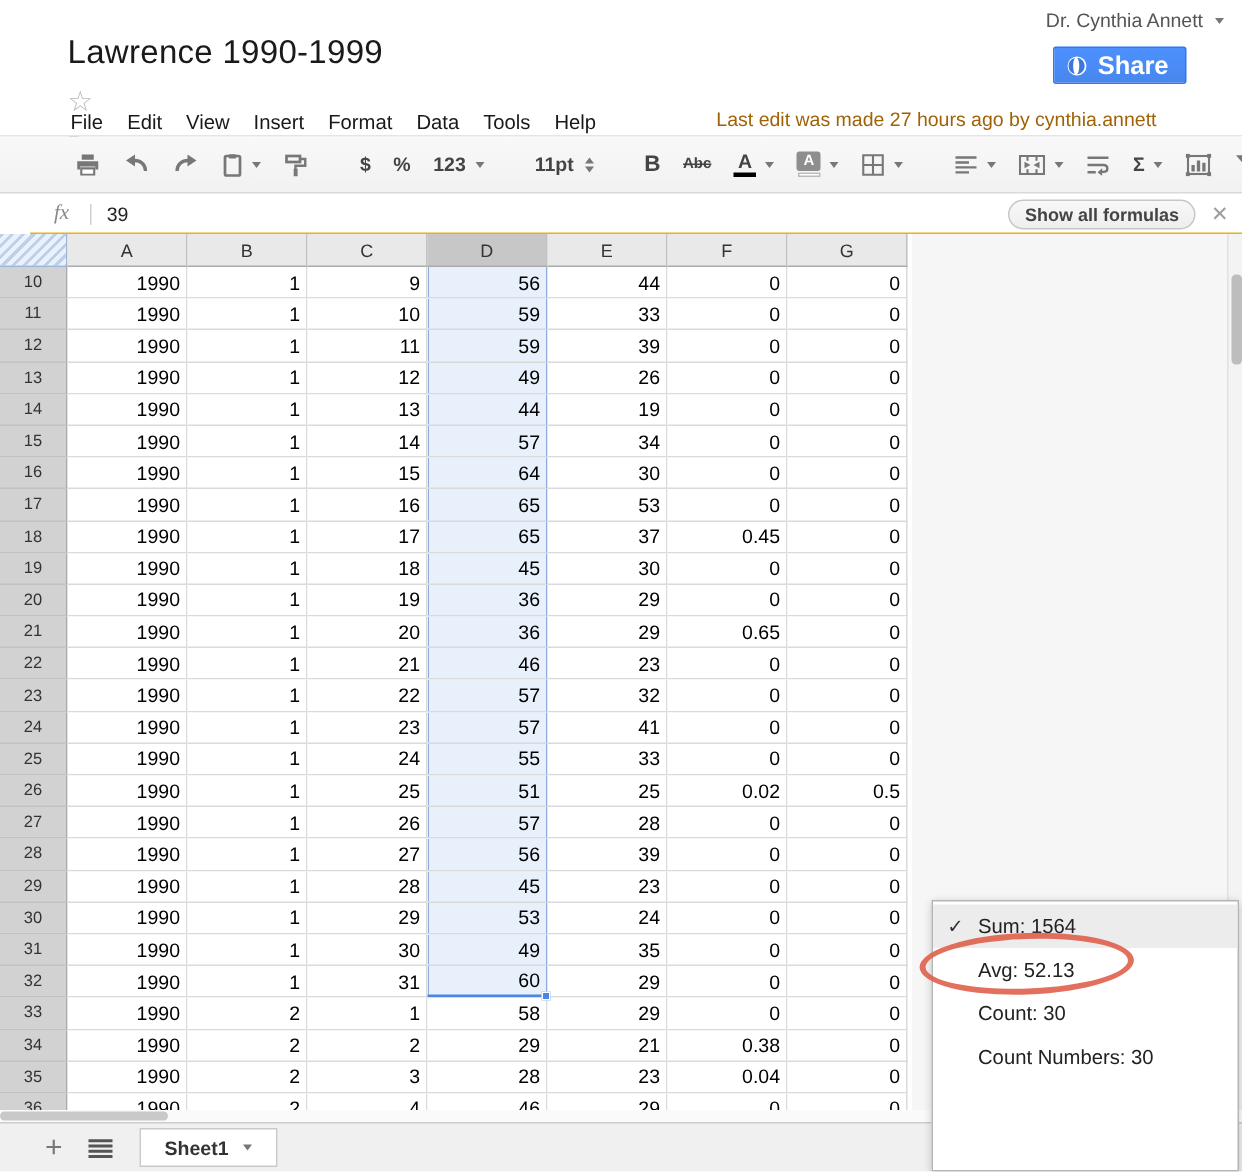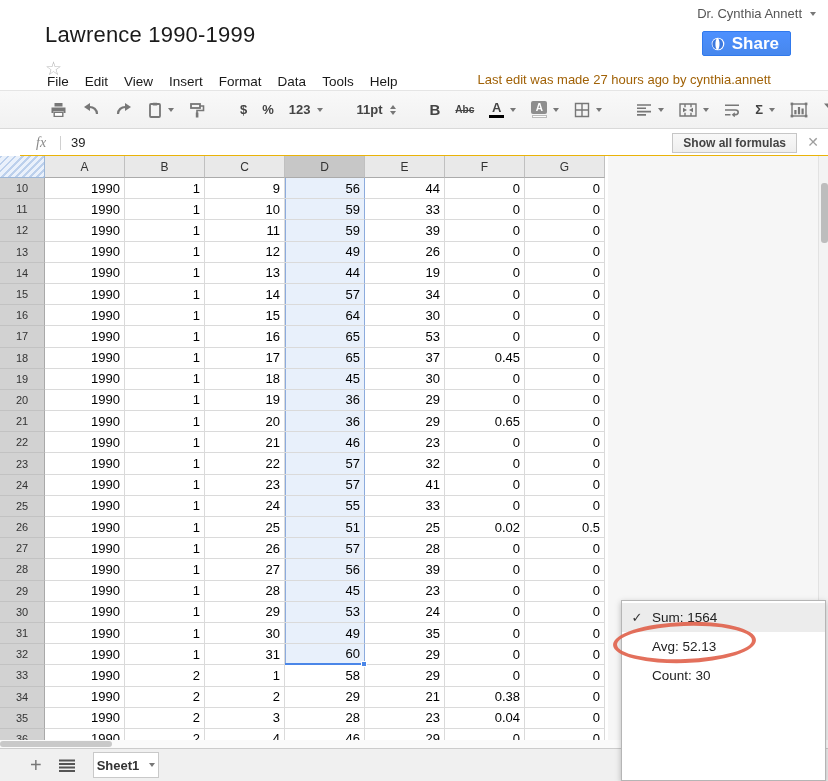--- a/index.html
+++ b/index.html
@@ -40,21 +40,21 @@
   .fillbox { width:16px; height:13px; background:#8e8e8e; border-radius:2px; color:#fff; font-size:10px;
     font-weight:bold; display:flex; align-items:center; justify-content:center; }
 
   
   .formula-bar { top:130px; left:0; right:0; height:26px; background:#fff; border-bottom:1px solid #eab308;
     display:flex; align-items:center;margin-left:20px; }
   .fx { font-style:italic; color:#888; font-size:14px; margin-left:16px; font-family:"Liberation Serif",serif; }
   .fdiv { width:1px; height:14px; background:#d0d0d0; margin:0 10px 0 14px; }
   .fval { font-size:13px; color:#222; }
   .saf-btn { position:absolute; right:31px; top:3px; height:20px; padding:0 10px; font-size:12px; font-weight:bold;
-    color:#444; background:linear-gradient(#f8f8f8,#eee); border:1px solid #c6c6c6; border-radius:0;
+    color:#444; background:linear-gradient(#f8f8f8,#eee); border:1px solid #c6c6c6; border-radius:10px;
     display:flex; align-items:center; cursor:pointer; }
   .fclose { position:absolute; right:9px; top:4px; color:#9e9e9e; font-size:14px; font-weight:bold; cursor:pointer; }
 
   
   .corner { left:0; top:156px; width:45px; height:22px; border-right:1px solid #9db6d6; border-bottom:1px solid #9db6d6;
     background:repeating-linear-gradient(135deg,#bcd0ec 0 2px,#eaf1fb 2px 5px); }
   .col-headers { left:45px; top:156px; height:22px; display:flex; }
   .ch { width:80px; height:22px; background:#e9e9e9; border-right:1px solid #c0c0c0; border-bottom:1px solid #ababab;
     font-size:12px; color:#333; display:flex; align-items:center; justify-content:center; cursor:pointer; }
   .ch.sel { background:#c7c7c7; }
@@ -73,21 +73,21 @@
   .vscroll { right:0; top:156px; width:10px; height:584px; background:#f3f3f3; border-left:1px solid #e2e2e2; }
   .vthumb { position:absolute; left:1.5px; top:27px; width:7px; height:60px; background:#bdbdbd; border-radius:3px; }
   .hscroll { left:0; top:740px; width:818px; height:8px; background:#fafafa; }
   .hthumb { position:absolute; left:0; top:1px; width:112px; height:6px; background:#c9c9c9; border-radius:3px; }
 
   
   .tabbar { left:0; top:748px; width:828px; height:33px; background:#f0f0f0; border-top:1px solid #ccc;
     display:flex; align-items:center; }
   .add-sheet { margin-left:30px; font-size:20px; color:#777; cursor:pointer; line-height:1; }
   .all-sheets { margin-left:16px; cursor:pointer; display:flex; align-items:center; }
-  .sheet-tab { margin-left:17px; height:26px; padding:0 3px; background:#fff; border:1px solid #c9c9c9;
+  .sheet-tab { margin-left:17px; height:26px; padding:0 16px; background:#fff; border:1px solid #c9c9c9;
     display:flex; align-items:center; gap:7px; font-size:13px; font-weight:bold; color:#333; cursor:pointer; }
 
   
   .stats { left:621px; top:600px; width:205px; height:181px; background:#fff; border:1px solid #b5b5b5;
     box-shadow:0 2px 6px rgba(0,0,0,.25); z-index:10; padding-top:2px; }
   .stat-row { height:29px; display:flex; align-items:center; font-size:13.5px; color:#222; cursor:pointer; }
   .stat-row.active { background:#ececec; }
   .stat-check { width:30px; text-align:center; color:#333; font-size:13px; }
   .red-ellipse { left:613px; top:622px; width:143px; height:41px; border:4px solid #e0604a; border-radius:50%;
     transform:rotate(-2deg); z-index:11; pointer-events:none; opacity:.9; }
@@ -601,14 +601,18 @@
       <span>Sum: 1564</span>
     </div>
     <div class="stat-row">
       <span class="stat-check"></span>
       <span>Avg: 52.13</span>
     </div>
     <div class="stat-row">
       <span class="stat-check"></span>
       <span>Count: 30</span>
     </div>
+    <div class="stat-row">
+      <span class="stat-check"></span>
+      <span>Count Numbers: 30</span>
+    </div>
   </div>
 <div class="abs red-ellipse"></div>
 
 </body></html>

